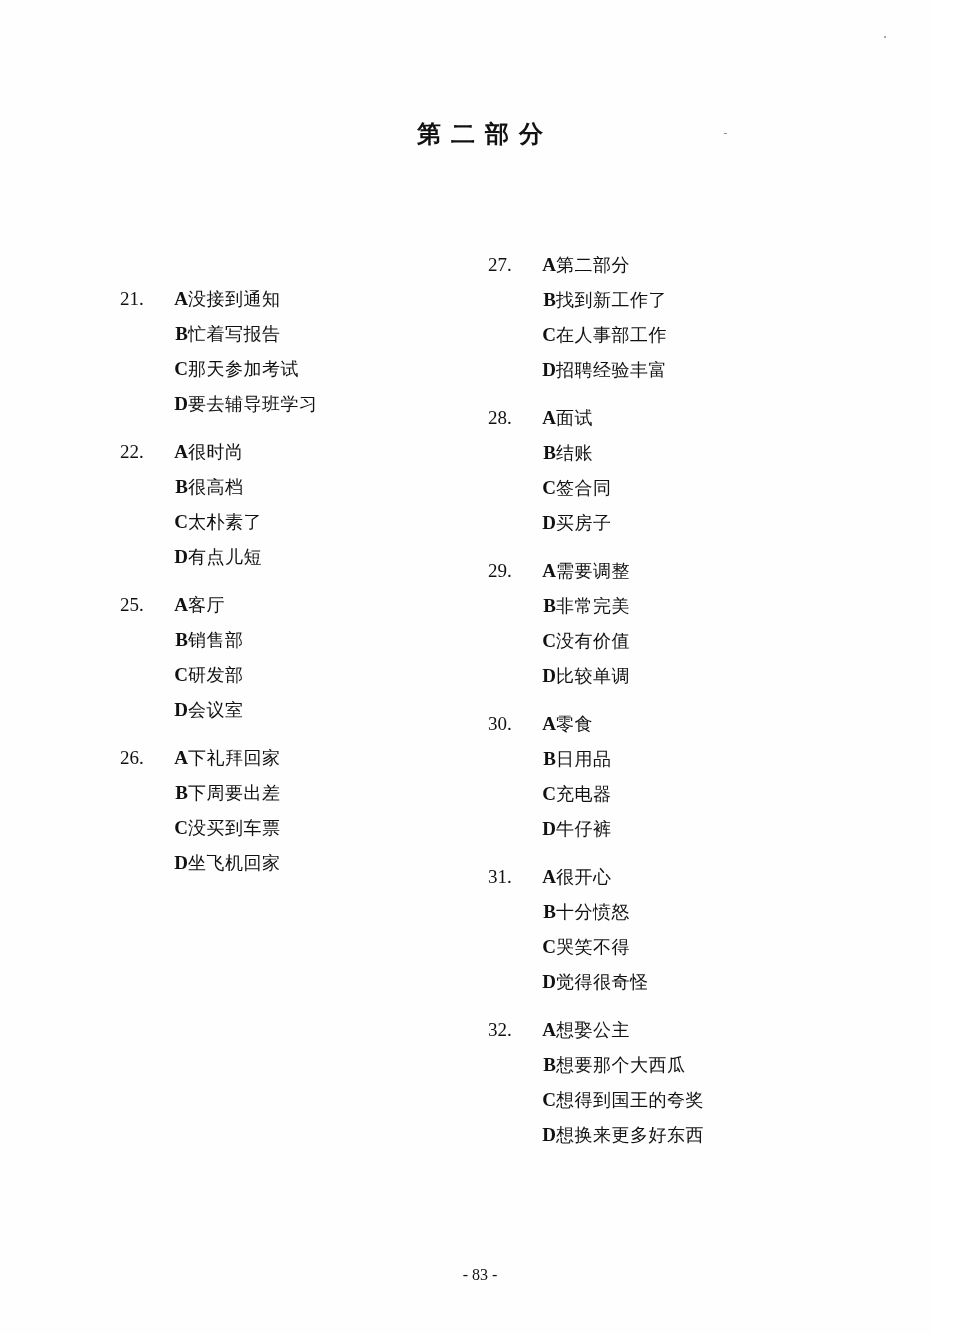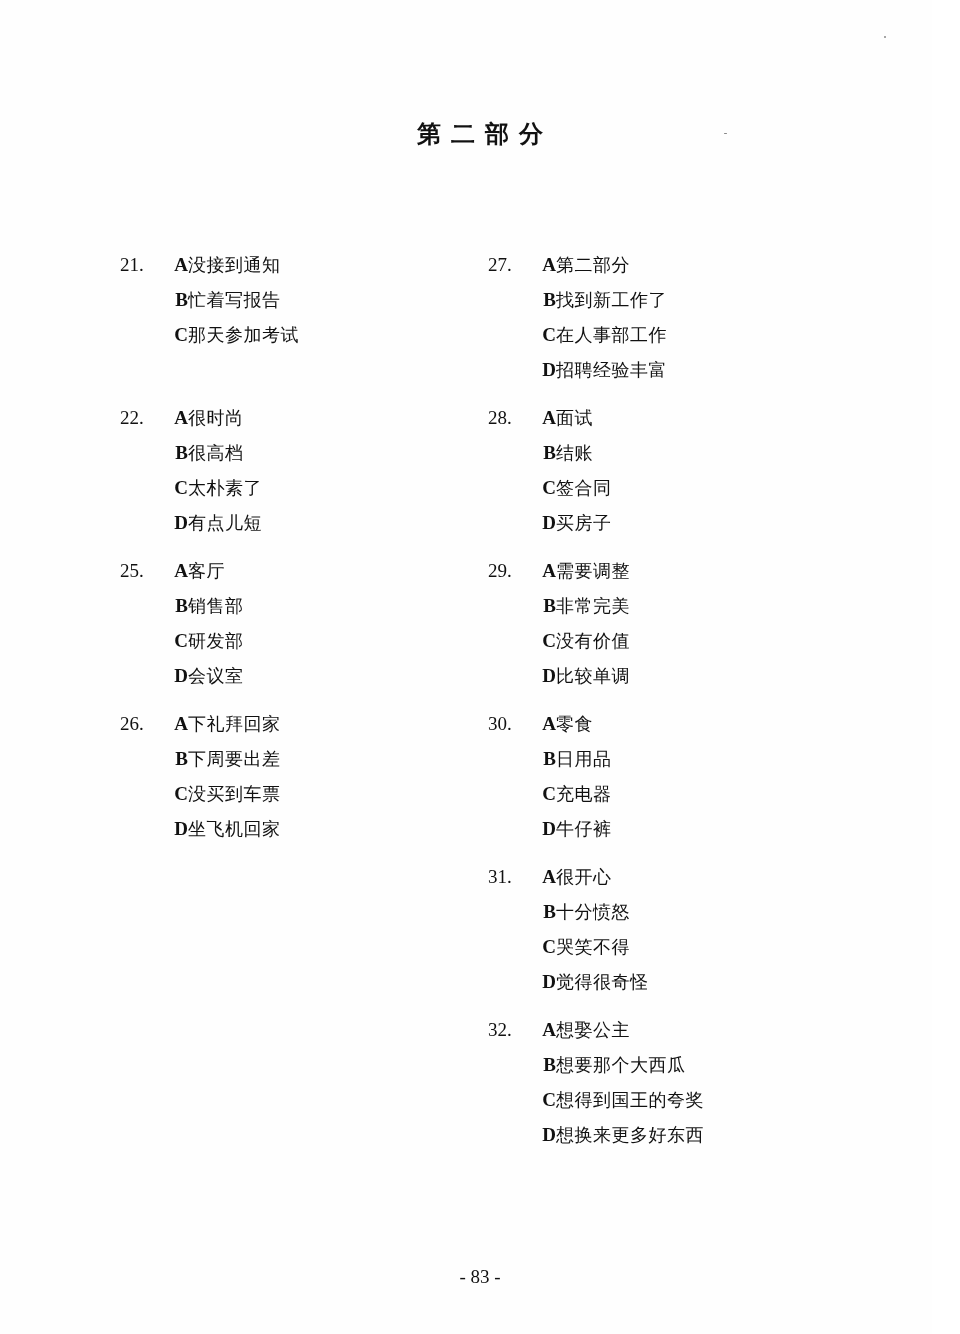--- a/index.html
+++ b/index.html
@@ -37,21 +37,21 @@
       left: 127px;
       top: 172px;
       font-size: 22px;
       letter-spacing: 1px;
     }
     .column {
       position: absolute;
       top: 247px;
       width: 330px;
     }
-    .col-left { left: 120px; }
+    .col-left { left: 120px; margin-top: 34px; }
     .col-right { left: 488px; }
     .question {
       position: relative;
       height: 153px;
     }
     .q-num {
       position: absolute;
       left: 0;
       top: 0;
       font-family: "Liberation Serif", serif;
@@ -79,21 +79,21 @@
       font-family: "DejaVu Sans", sans-serif;
       font-size: 18px;
       letter-spacing: 0.5px;
     }
     .page-number {
       position: absolute;
       left: 0; width: 960px;
       top: 1266px;
       text-align: center;
       font-family: "Liberation Serif", serif;
-      font-size: 19px;
+      font-size: 16px;
     }
     .speck {
       position: absolute;
       width: 2px; height: 2px;
       background: #888;
       border-radius: 1px;
     }
   </style>
 </head>
 <body>
@@ -105,20 +105,21 @@
 
   <div class="section-title">第二部分</div>
 
   <div class="column col-left">
 
     <div class="question">
       <span class="q-num">21.</span>
       <div class="option" style="top:0px"><span class="opt-letter">A</span><span class="opt-text">没接到通知</span></div>
       <div class="option" style="top:35px"><span class="opt-letter">B</span><span class="opt-text">忙着写报告</span></div>
       <div class="option" style="top:70px"><span class="opt-letter">C</span><span class="opt-text">那天参加考试</span></div>
+      <div class="option" style="top:105px"><span class="opt-letter">D</span><span class="opt-text">要去辅导班学习</span></div>
     </div>
 
     <div class="question">
       <span class="q-num">22.</span>
       <div class="option" style="top:0px"><span class="opt-letter">A</span><span class="opt-text">很时尚</span></div>
       <div class="option" style="top:35px"><span class="opt-letter">B</span><span class="opt-text">很高档</span></div>
       <div class="option" style="top:70px"><span class="opt-letter">C</span><span class="opt-text">太朴素了</span></div>
       <div class="option" style="top:105px"><span class="opt-letter">D</span><span class="opt-text">有点儿短</span></div>
     </div>
 

